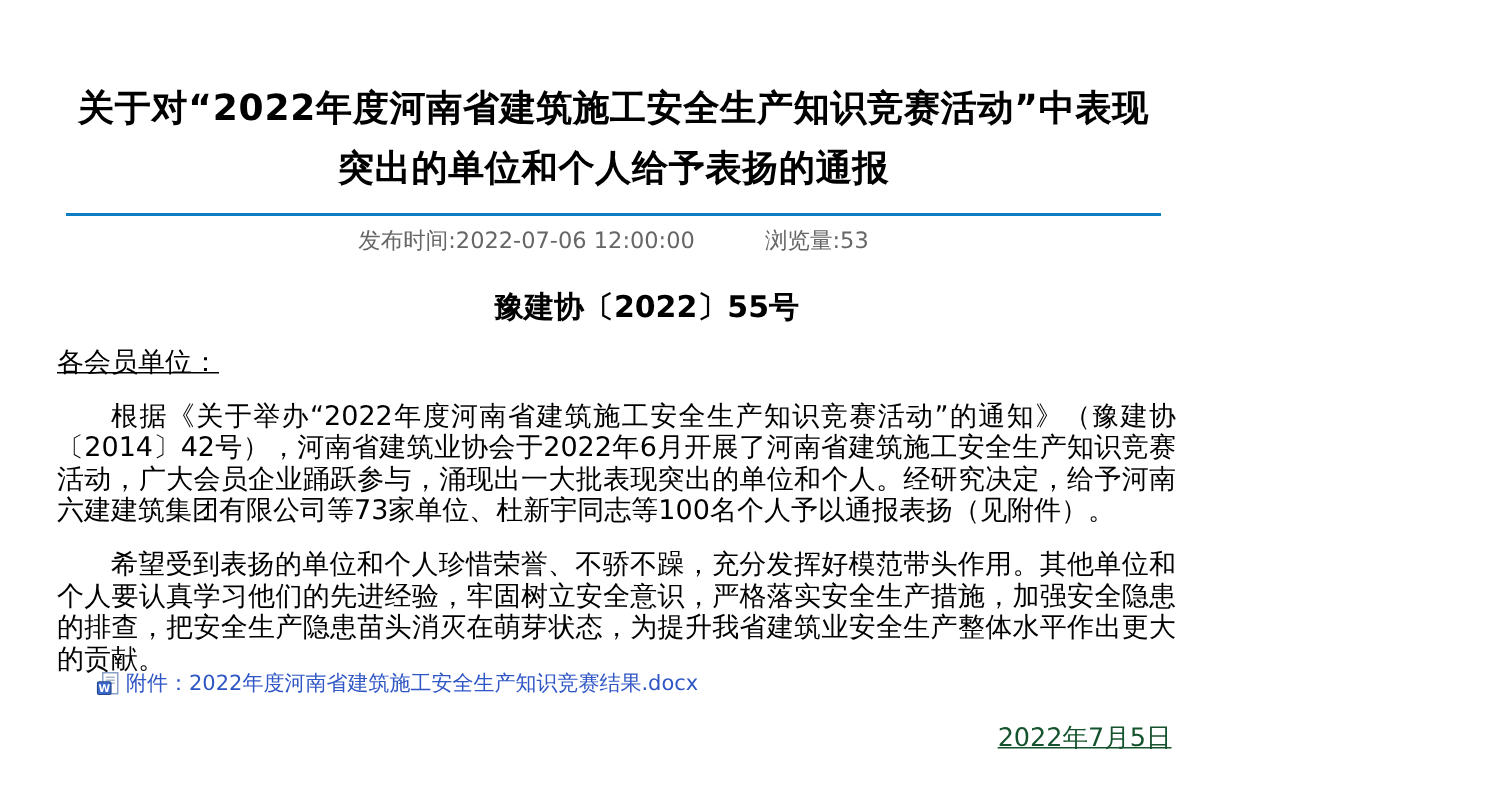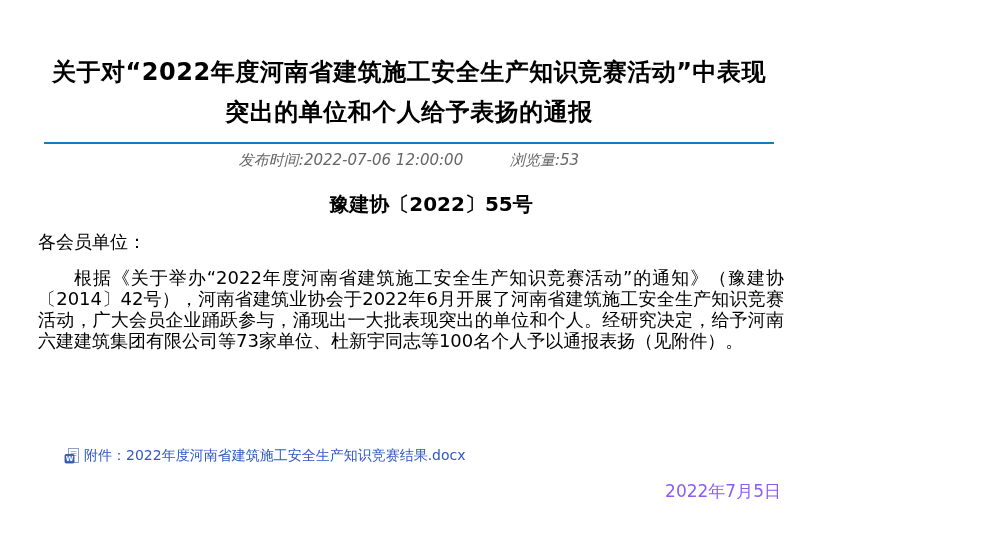--- a/index.html
+++ b/index.html
@@ -28,21 +28,20 @@
   .divider {
     height: 0;
     border-top: 2px solid #0f7dc2;
     margin: 10px 44px 0 44px;
   }
   .meta {
     margin-top: 7px;
     text-align: center;
     font-size: 15px;
     color: #666666;
-    font-style: italic;
   }
   .meta .meta-item + .meta-item {
     margin-left: 42px;
   }
   .doc-number {
     margin-top: 21px;
     text-align: center;
     font-size: 20px;
     font-weight: bold;
     color: #000000;
@@ -50,20 +49,21 @@
   }
   .content {
     margin: 13px 34px 0 38px;
     font-size: 18px;
     line-height: 21px;
     color: #000000;
     text-align: justify;
   }
   .salutation {
     text-indent: 0;
+    text-decoration: underline;
   }
   .para {
     margin: 15px 0 0 0;
     text-indent: 2em;
   }
   .attachment-row {
     position: absolute;
     left: 64px;
     top: 447px;
     display: flex;
@@ -82,21 +82,22 @@
     display: inline-block;
     width: 16px;
     height: 16px;
     flex: 0 0 auto;
   }
   .doc-date {
     position: absolute;
     top: 480px;
     right: 37px;
     font-size: 17px;
-    color: #8b5cf6;
+    color: #14532d;
+    text-decoration: underline;
   }
 </style>
 </head>
 <body>
 
 <div class="page">
 
   <div class="title">关于对“2022年度河南省建筑施工安全生产知识竞赛活动”中表现突出的单位和个人给予表扬的通报</div>
 
   <div class="divider"></div>
@@ -104,20 +105,21 @@
   <div class="meta">
     <span class="meta-item">发布时间:2022-07-06 12:00:00</span>
     <span class="meta-item">浏览量:53</span>
   </div>
 
   <div class="doc-number">豫建协〔2022〕55号</div>
 
   <div class="content">
     <div class="salutation">各会员单位：</div>
     <div class="para">根据《关于举办“2022年度河南省建筑施工安全生产知识竞赛活动”的通知》（豫建协〔2014〕42号），河南省建筑业协会于2022年6月开展了河南省建筑施工安全生产知识竞赛活动，广大会员企业踊跃参与，涌现出一大批表现突出的单位和个人。经研究决定，给予河南六建建筑集团有限公司等73家单位、杜新宇同志等100名个人予以通报表扬（见附件）。</div>
+    <div class="para">希望受到表扬的单位和个人珍惜荣誉、不骄不躁，充分发挥好模范带头作用。其他单位和个人要认真学习他们的先进经验，牢固树立安全意识，严格落实安全生产措施，加强安全隐患的排查，把安全生产隐患苗头消灭在萌芽状态，为提升我省建筑业安全生产整体水平作出更大的贡献。</div>
   </div>
 
   <div class="attachment-row">
     <a class="attachment-link">
       <span class="doc-icon">
         <svg width="16" height="16" viewBox="0 0 16 16" xmlns="http://www.w3.org/2000/svg">
           <rect x="4.5" y="0.5" width="10" height="14" fill="#ffffff" stroke="#8aa0c8" stroke-width="1"></rect>
           <line x1="6.5" y1="3.5" x2="12.5" y2="3.5" stroke="#aab6cc" stroke-width="1"></line>
           <line x1="6.5" y1="5.5" x2="12.5" y2="5.5" stroke="#aab6cc" stroke-width="1"></line>
           <line x1="6.5" y1="7.5" x2="12.5" y2="7.5" stroke="#aab6cc" stroke-width="1"></line>

